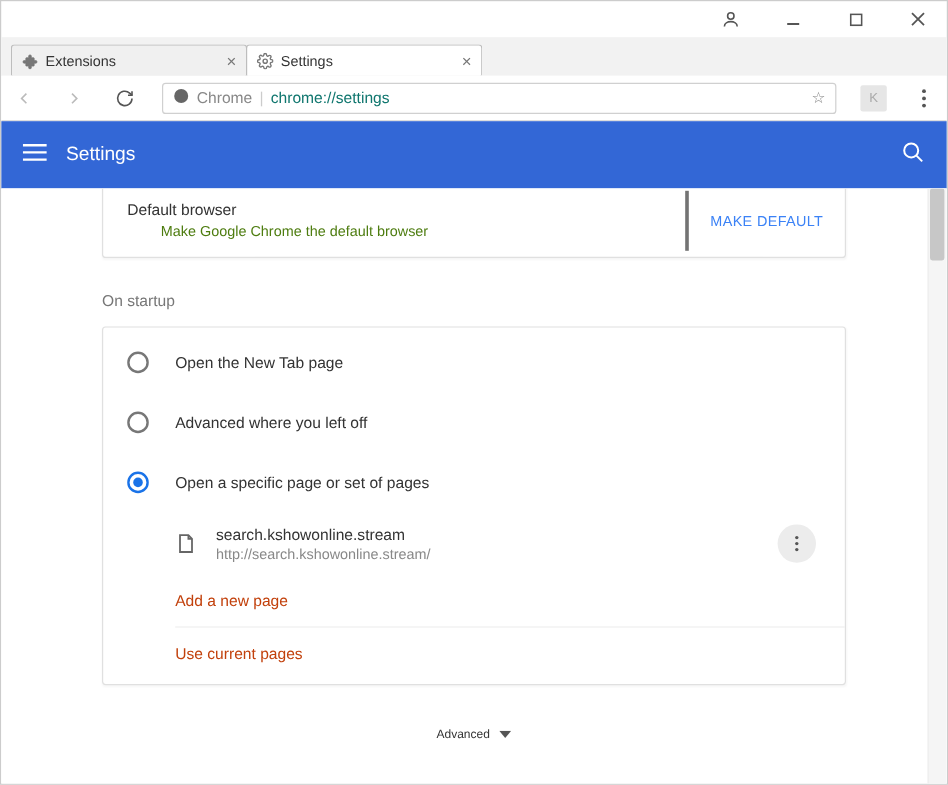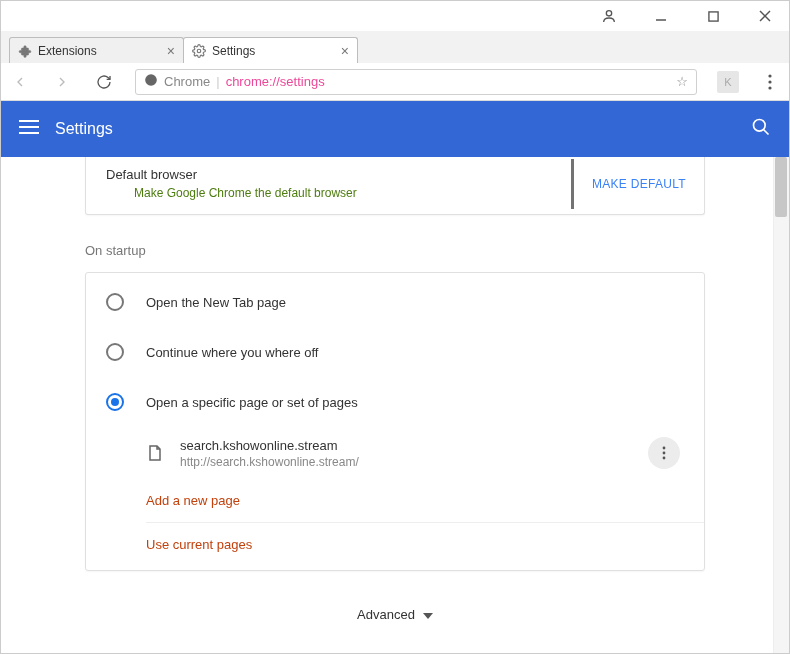--- a/index.html
+++ b/index.html
@@ -2,32 +2,32 @@
 <html><head>
 <meta charset="utf-8">
 <style>
   * { box-sizing: border-box; margin: 0; padding: 0; font-family: Arial, sans-serif; }
   body { width: 790px; height: 654px; background: #fff; border: 1px solid #ccc; overflow: hidden; position: relative; }
 
   .window-controls { height: 30px; display: flex; justify-content: flex-end; align-items: center; padding-right: 12px; gap: 28px; }
   .window-controls .win-icon { width: 24px; height: 24px; display: flex; align-items: center; justify-content: center; color: #555; }
 
   .tabstrip { height: 32px; display: flex; align-items: flex-end; padding: 0 8px; background: #f2f2f2; position: relative; gap: 0; }
-  .tab { width: 175px; height: 26px; border: 1px solid #bdbdbd; border-bottom: none; background: #f0f0f0; display: flex; align-items: center; padding: 0 8px; font-size: 12px; color: #333; position: relative; border-radius: 3px 3px 0 0; margin-right: -1px;}
+  .tab { width: 197px; height: 26px; border: 1px solid #bdbdbd; border-bottom: none; background: #f0f0f0; display: flex; align-items: center; padding: 0 8px; font-size: 12px; color: #333; position: relative; border-radius: 3px 3px 0 0; margin-right: -1px;}
   .tab.active { background: #fff; z-index: 2; }
   .tab .tab-icon { width: 14px; height: 14px; margin-right: 6px; }
   .tab .tab-label { flex: 1; overflow: hidden; white-space: nowrap; text-overflow: ellipsis; }
   .tab .tab-close { font-size: 14px; color: #777; margin-left: 6px; }
 
   .omnibar { height: 38px; display: flex; align-items: center; padding: 0 8px; gap: 20px; border-bottom: 1px solid #ddd; background:#fff;}
   .nav-btn { width: 22px; height: 22px; display: flex; align-items: center; justify-content: center; color: #555; }
   .nav-btn.disabled { color: #bbb; }
   .addr { flex: 1; height: 26px; border: 1px solid #d0d0d0; border-radius: 3px; display: flex; align-items: center; padding: 0 8px; font-size: 13px; color: #555; gap: 6px; }
   .addr .origin { color: #888; }
-  .addr .path { color: #ec4899; }
+  .addr .path { color: #0f766e; }
   .addr .star { margin-left: auto; color: #888; }
   .ext-icon { width: 22px; height: 22px; background:#e6e6e6; color:#aaa; display:flex; align-items:center; justify-content:center; font-size:11px; border-radius:2px;}
   .menu-dots { width: 22px; height: 22px; display: flex; align-items:center; justify-content:center; color:#555;}
 
   .blue-header { height: 56px; background: #3367d6; display: flex; align-items: center; padding: 0 18px; color: #fff; }
   .blue-header .ham { width: 20px; margin-right: 16px; }
   .blue-header .title { font-size: 16px; font-weight: 400; }
   .blue-header .search-ic { margin-left: auto; }
 
   .content-area { height: calc(654px - 1px - 30px - 32px - 38px - 56px); overflow-y: auto; background: #fff; position:relative;}
@@ -50,21 +50,21 @@
 
   .sub-block { padding-left: 60px; }
   .page-row { display: flex; align-items: center; padding: 10px 20px 10px 0;}
   .page-ic { width: 18px; height:18px; margin-right:16px; display:flex; align-items:center; justify-content:center; color:#666; flex-shrink:0;}
   .page-info .p1 { font-size: 13px; color: #333; }
   .page-info .p2 { font-size: 12px; color: #888; margin-top:2px;}
   .row-menu { margin-left:auto; width:32px; height:32px; border-radius:50%; background:#ececec; display:flex; align-items:center; justify-content:center; color:#555; margin-right:4px;}
   .link-row { padding: 14px 0; font-size: 13px; color: #c2410c; }
   .divider { border-top:1px solid #eee; margin: 0;}
 
-  .advanced-row { display:flex; align-items:center; justify-content:center; margin: 36px 0 24px; font-size: 13px; color:#333; gap:8px;}
+  .advanced-row { display:flex; align-items:center; justify-content:center; margin: 36px 0 24px; font-size: 10px; color:#333; gap:8px;}
 </style>
 </head>
 <body>
 
 <div class="window-controls">
   <span class="win-icon">
       <svg width="16" height="16" viewBox="0 0 24 24" fill="none" stroke="currentColor" stroke-width="2">
         <circle cx="12" cy="8" r="4"></circle>
         <path d="M4 21c0-4 4-6 8-6s8 2 8 6"></path>
       </svg>
@@ -170,21 +170,21 @@
 
     <div class="section-label">On startup</div>
 
     <div class="startup-card">
       <div class="radio-row">
         <span class="radio"></span>
         <span>Open the New Tab page</span>
       </div>
       <div class="radio-row">
         <span class="radio"></span>
-        <span>Continue where you where off</span>
+        <span>Advanced where you left off</span>
       </div>
       <div class="radio-row">
         <span class="radio selected"></span>
         <span>Open a specific page or set of pages</span>
       </div>
 
       <div class="sub-block">
         <div class="page-row">
           <span class="page-ic">
               <svg width="14" height="16" viewBox="0 0 14 16" fill="none" stroke="currentColor" stroke-width="1.5">

